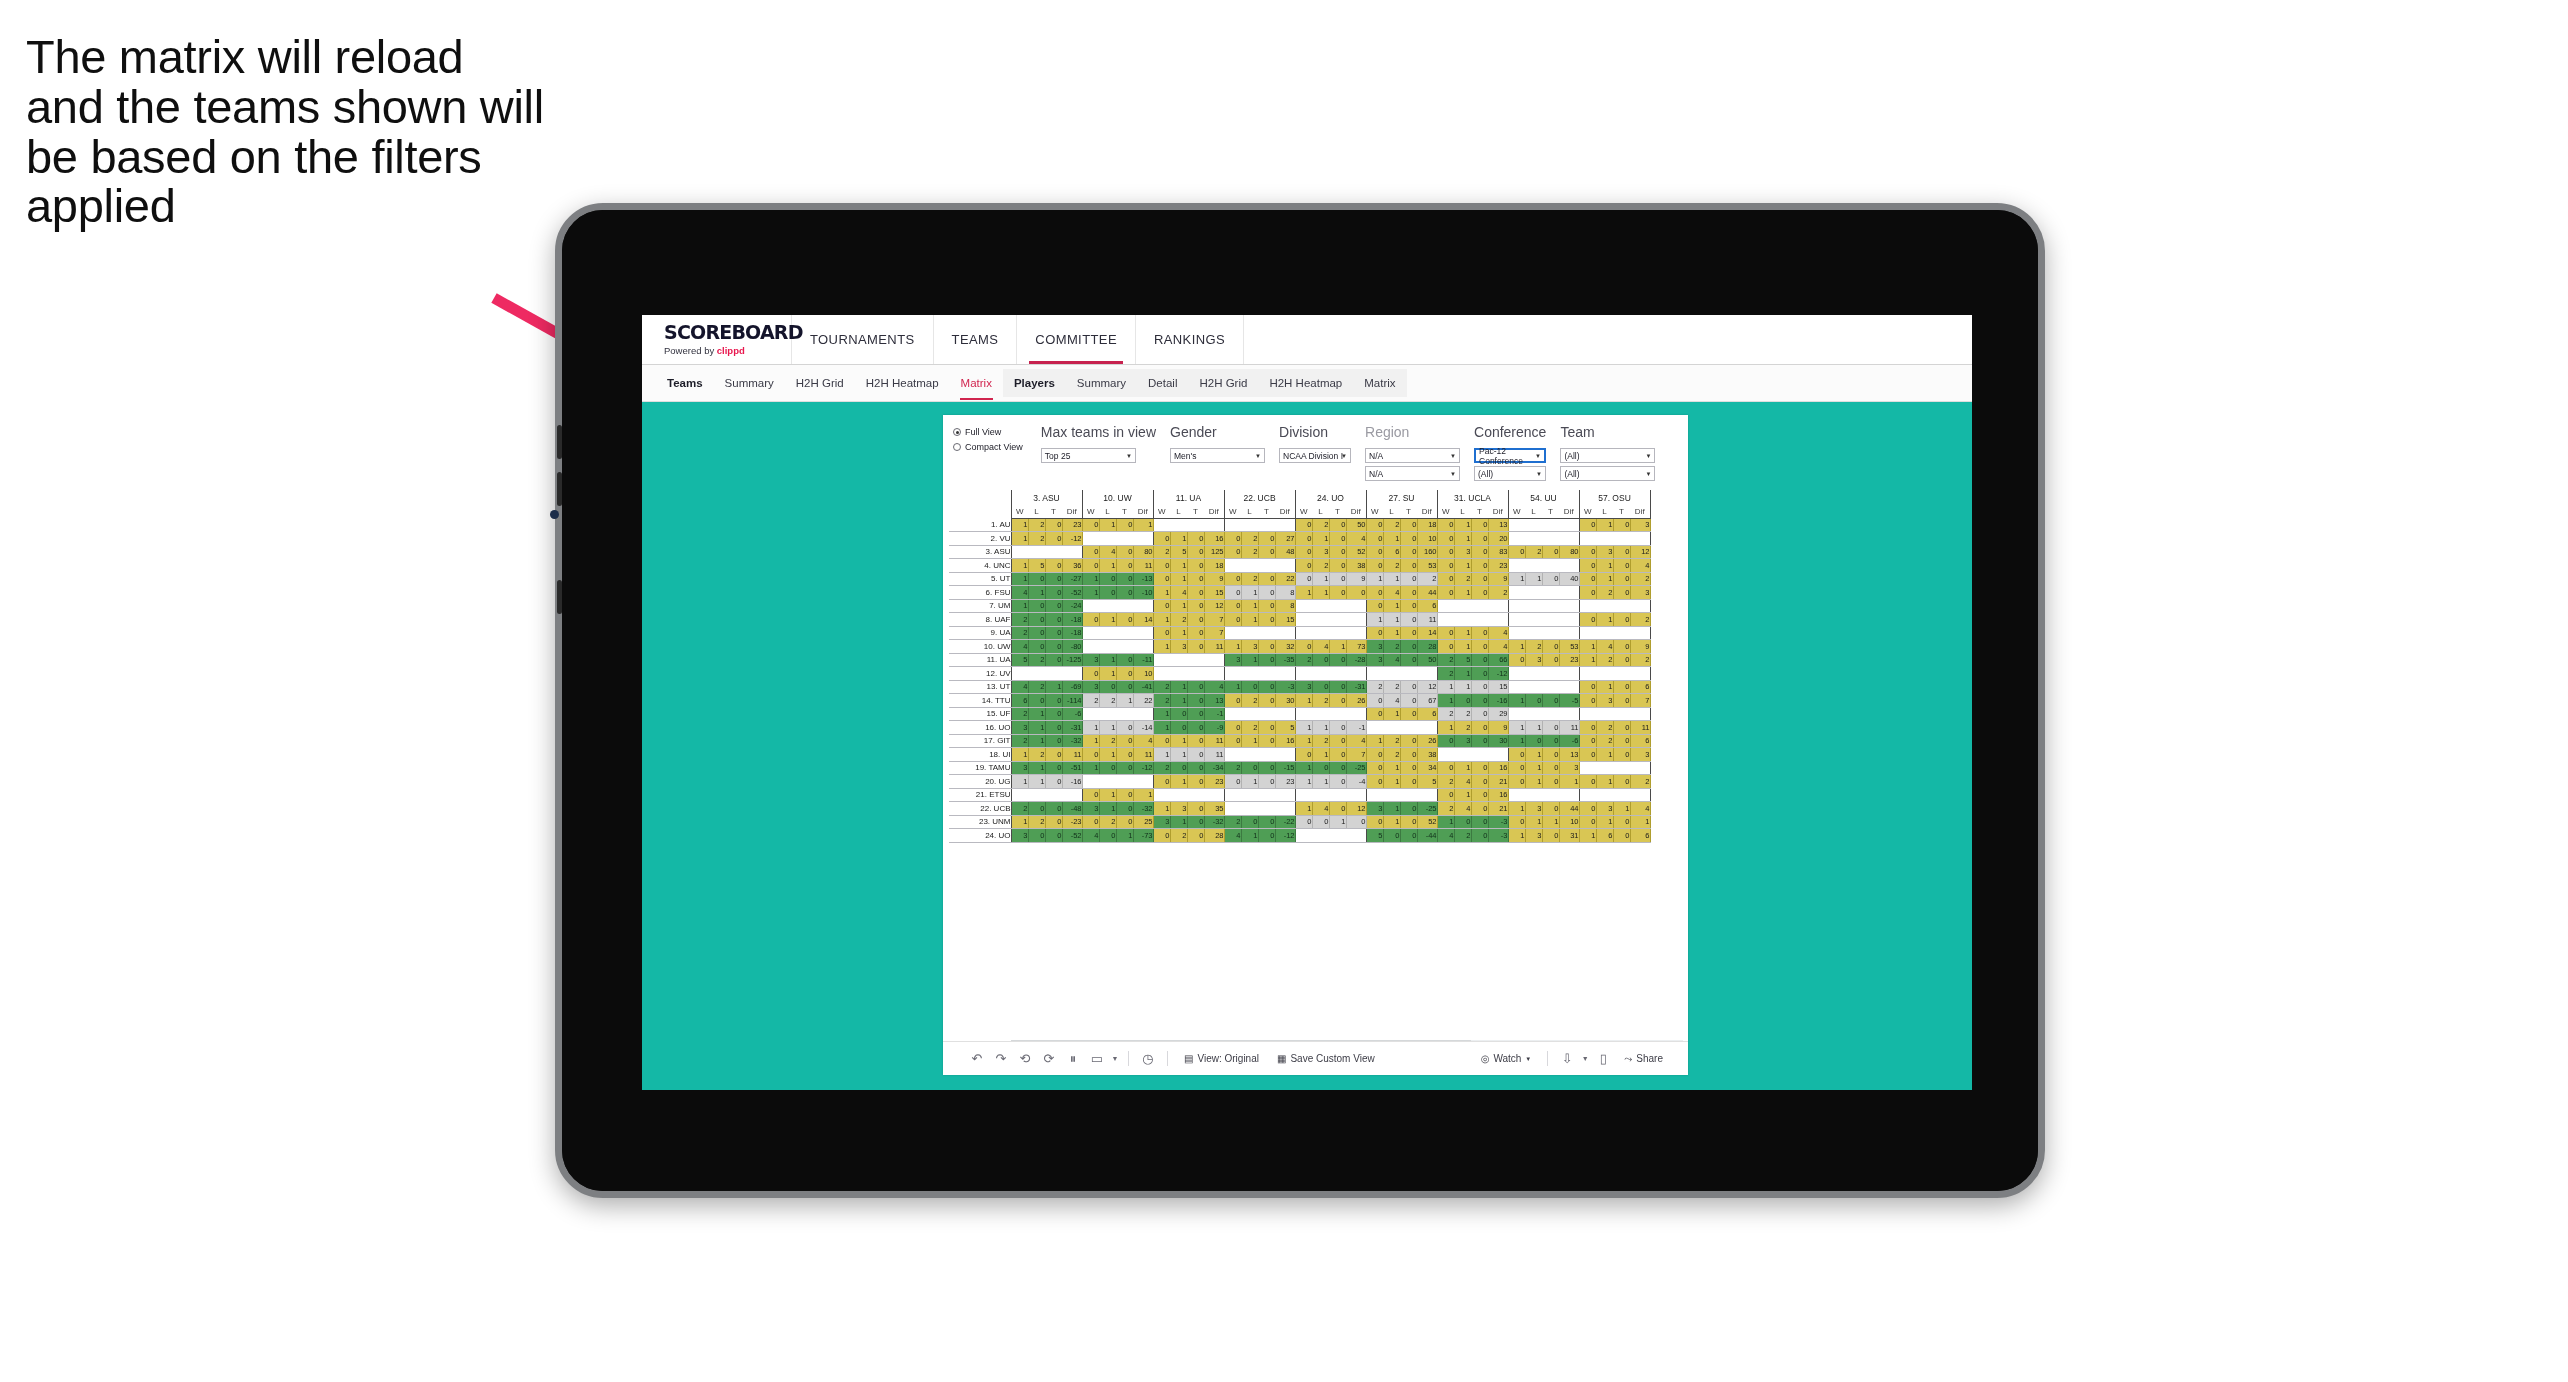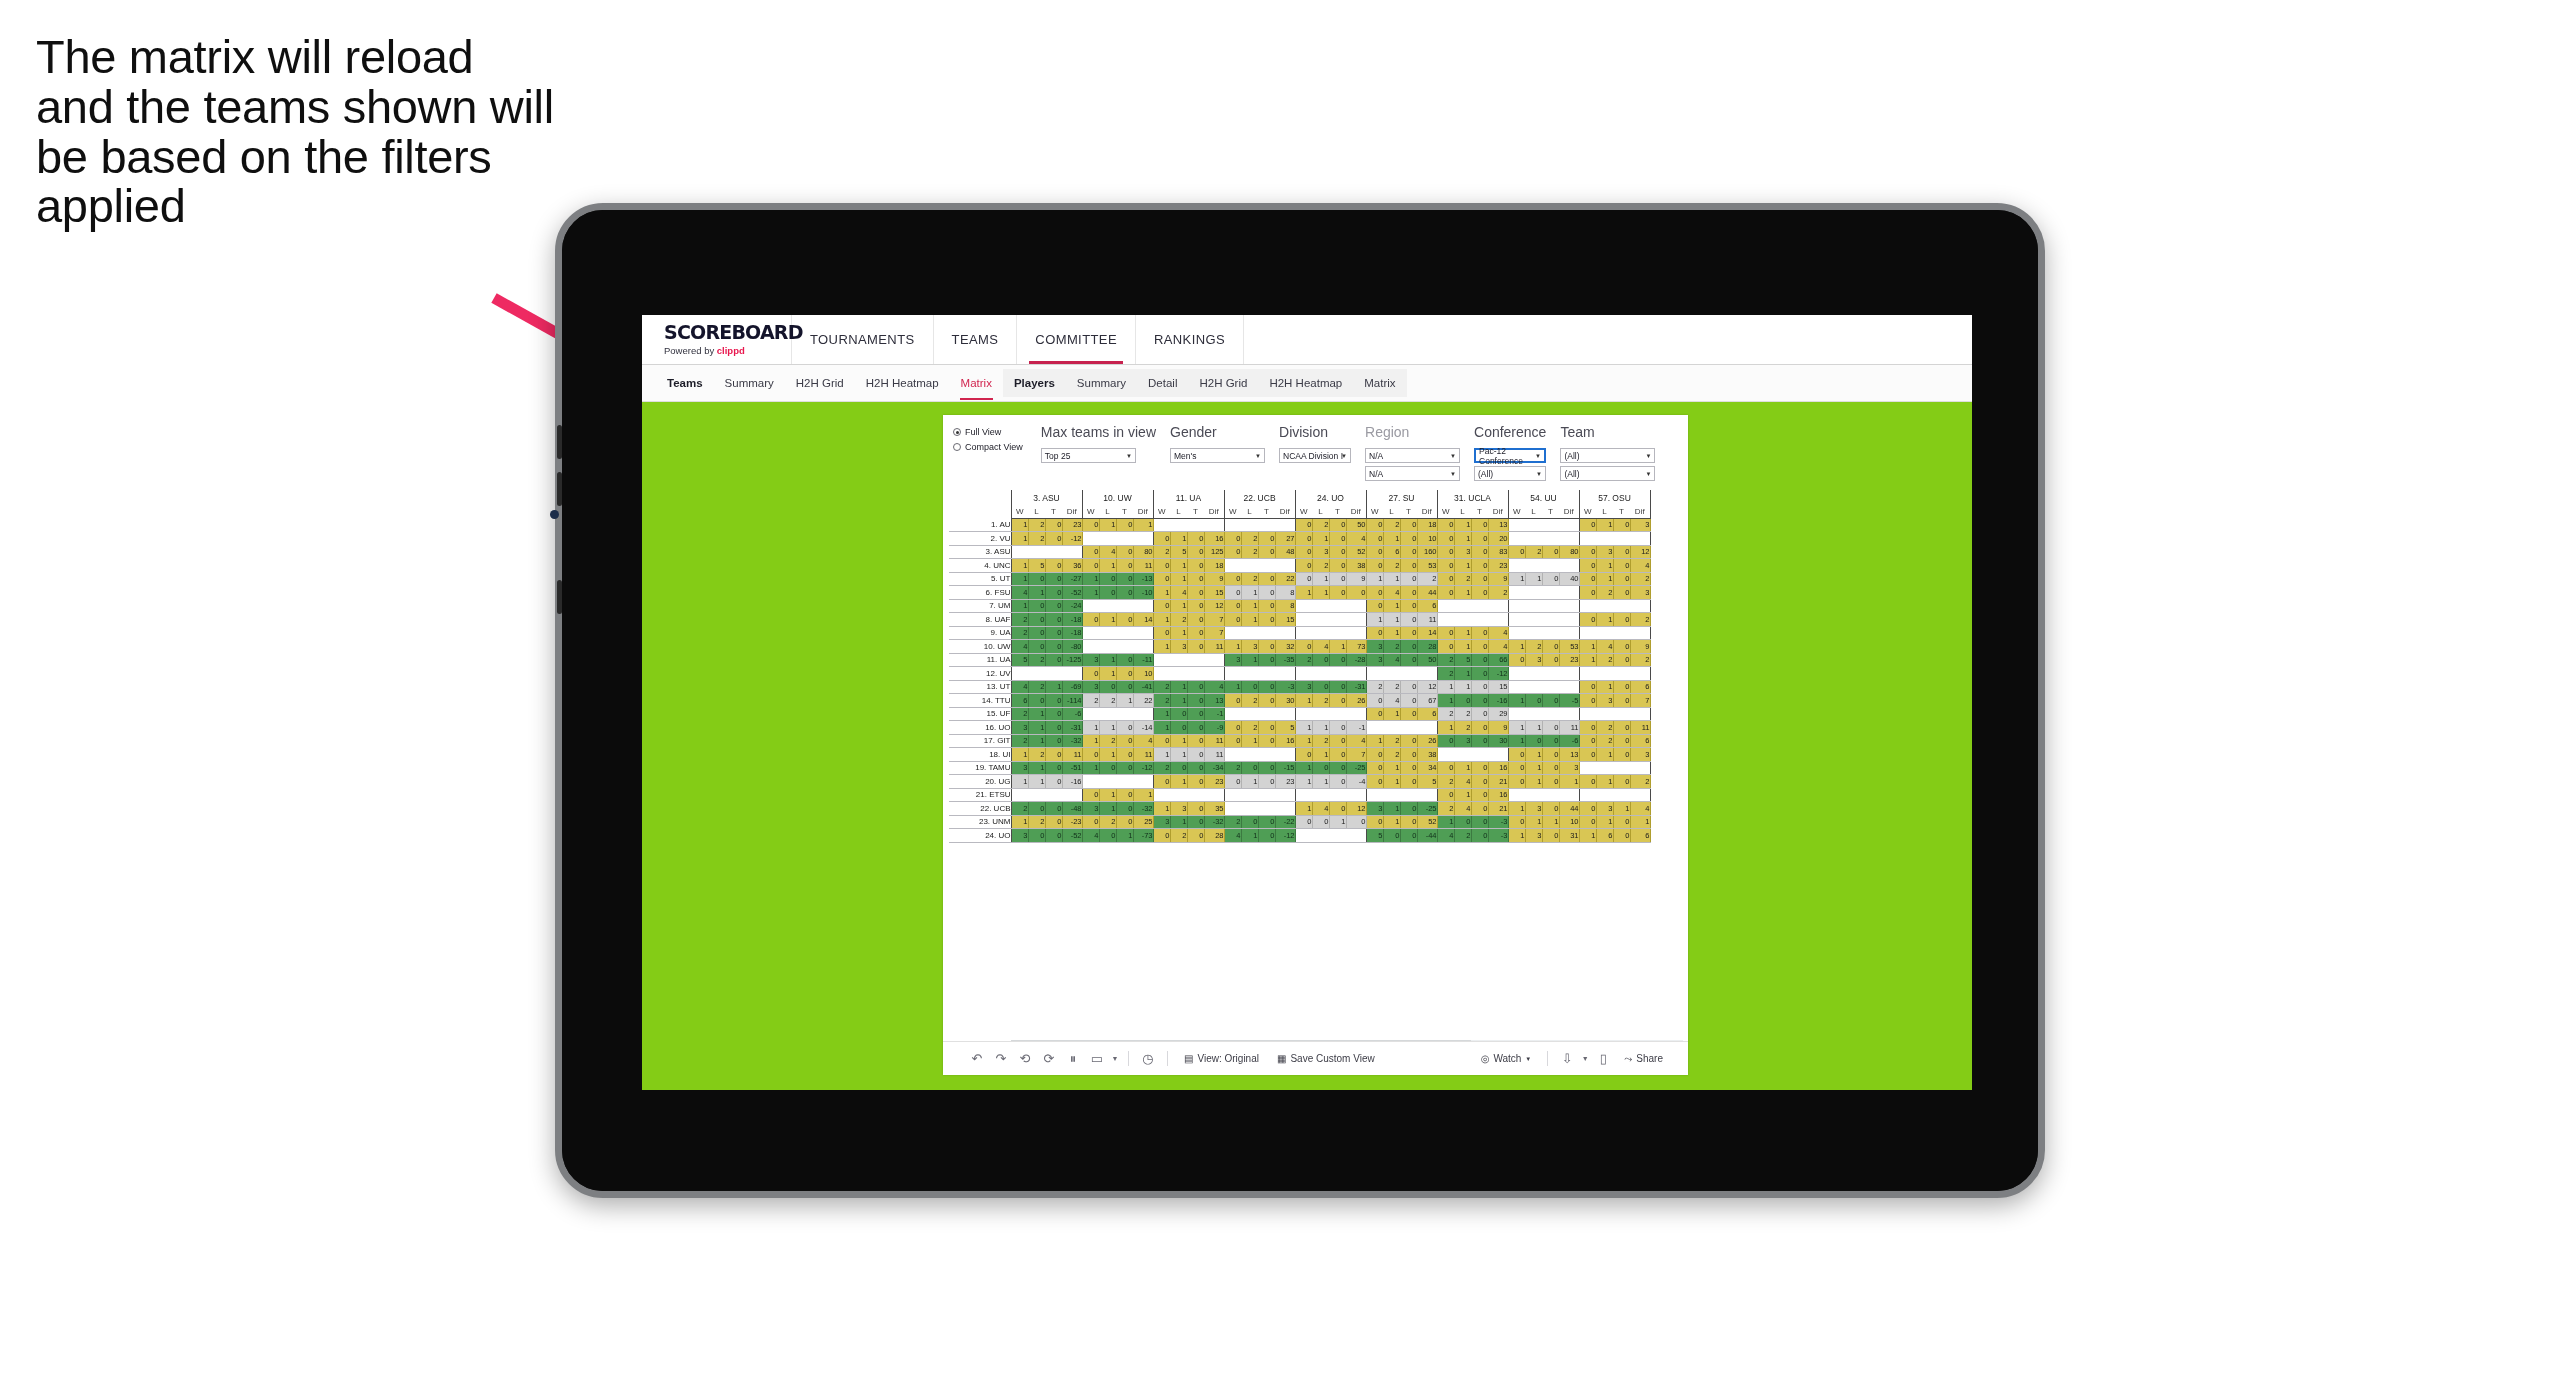--- a/index.html
+++ b/index.html
@@ -7,21 +7,21 @@
   body {
     width:2568px; height:1382px;
     background:#ffffff;
     font-family:"Liberation Sans", sans-serif;
     overflow:hidden;
     position:relative;
   }
 
   
   #annotation {
-    position:absolute; left:36px; top:32px; width:520px;
+    position:absolute; left:26px; top:32px; width:520px;
     font-size:47px; line-height:1.06; color:#0f0f0f;
     font-family:"Liberation Sans", sans-serif;
     letter-spacing:-0.3px;
   }
 
   #arrow-svg { position:absolute; left:480px; top:290px; width:450px; height:240px; }
 
   
   #tablet {
     position:absolute; left:555px; top:203px;
@@ -84,21 +84,21 @@
     position:relative; line-height:28px; white-space:nowrap;
   }
   .subnav-item.bold { font-weight:bold; color:#1d1d28; }
   .subnav-item.active { color:#d1254f; }
   .subnav-item.active::after {
     content:""; position:absolute; left:10px; right:10px; bottom:-3px; height:2.5px;
     background:#d1254f;
   }
 
   
-  #viz-bg { background:#84cc16; height:700px; padding:13px 0 0 17px; position:relative; }
+  #viz-bg { background:#14b8a6; height:700px; padding:13px 0 0 17px; position:relative; }
   #viz-card {
     margin:0 auto; width:745px; background:#ffffff; height:660px;
     position:relative; box-shadow:0 0 2px rgba(0,0,0,.18);
   }
 
   
   #filters { display:flex; padding:9px 10px 6px 10px; gap:0; }
   .filter-block { margin-right:14px; }
   .filter-label { font-size:14px; color:#4a4a55; margin-bottom:8px; white-space:nowrap; }
   .filter-label.grey { color:#9a9aa2; }

